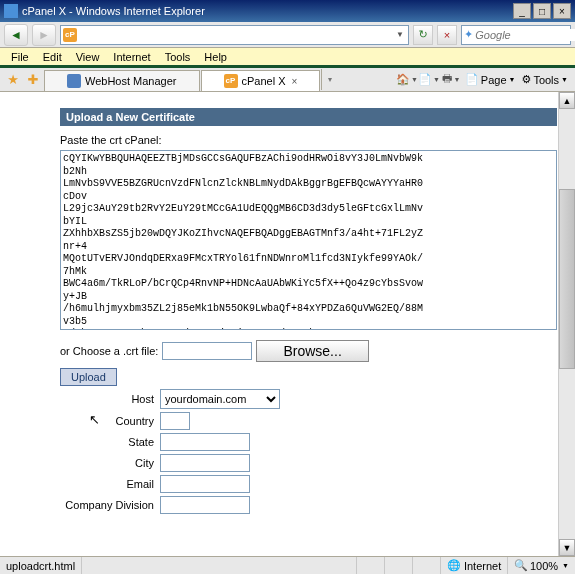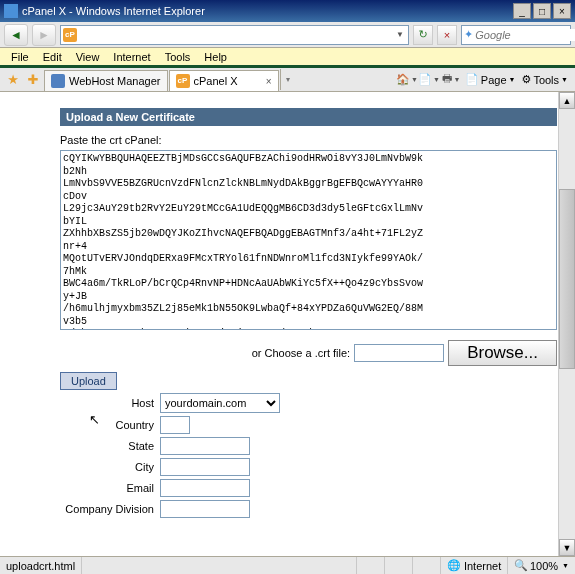--- a/index.html
+++ b/index.html
@@ -26,41 +26,41 @@
 
 
 .menubar { background:#fef9c3; border-bottom:3px solid #14532d; height:20px; display:flex; align-items:center; padding:0 4px; }
 .menubar span { padding:2px 7px; font-size:11px; }
 
 
 .tabbar { background:#e8e8e8; border-bottom:1px solid #aca899; height:24px; display:flex; align-items:center; padding:0 4px; }
 .tabbar .fav { width:18px; height:18px; font-size:13px; margin-right:2px; display:flex;align-items:center;justify-content:center; }
 .tabbar .star1 { color:#e8a030; }
 .tabbar .star2 { color:#e8a030; }
-.tab { display:flex; align-items:center; border:1px solid #aca899; border-bottom:none; background:#f5f5f5; height:21px; padding:0 6px; margin-right:1px; min-width:110px; position:relative; top:1px; }
+.tab { display:flex; align-items:center; border:1px solid #aca899; border-bottom:none; background:#f5f5f5; height:21px; padding:0 22px; margin-right:1px; min-width:110px; position:relative; top:1px; }
 .tab.active { background:#fff; }
 .tab .tabicon { width:14px; height:14px; margin-right:4px; background:#f0a030; border-radius:2px; display:inline-block; font-size:8px; color:#fff; text-align:center; line-height:14px; font-weight:bold; }
 .tab .tabicon.whm { background:#5080c0; }
 .tab .tablabel { flex:1; font-size:11px; }
 .tab .tabclose { font-size:10px; color:#555; margin-left:6px; }
 .tabspacer { flex:1; }
 .tbicon { width:20px; height:18px; margin:0 1px; display:flex; align-items:center; justify-content:center; font-size:11px; color:#555; }
 .tbicon .dd { font-size:7px; margin-left:1px; }
 .pagebtn, .toolsbtn { display:flex; align-items:center; font-size:11px; padding:0 3px; height:18px; }
 .pagebtn .dd, .toolsbtn .dd { font-size:7px; margin-left:2px; }
 
 
 .content { position:relative; height: calc(574px - 22px - 26px - 20px - 24px - 18px); overflow:hidden; background:#fff; }
 .panel-wrap { position:absolute; left:60px; right:18px; top:16px; }
 .section-head { background:#4a6a8a; color:#fff; font-weight:bold; padding:3px 6px; font-size:11px; margin-bottom:8px; }
 .label { font-size:11px; margin-bottom:4px; }
 .crt-textarea { width:100%; height:180px; font-family: 'Courier New', monospace; font-size:10px; border:1px solid #7f9db9; padding:2px; resize:none; overflow-y:scroll; white-space:pre; line-height:1.25; }
-.file-row { margin-top:8px; display:flex; align-items:center; gap:4px;justify-content:flex-end; }
+.file-row { margin-top:8px; display:flex; align-items:center; gap:4px; }
 .file-row input[type=text] { width:90px; border:1px solid #7f9db9; height:18px; padding:0 2px; font-size:11px; }
-.btn { background:linear-gradient(to bottom,#fff,#e0e0e0); border:1px solid #888; padding:2px 18px; font-size:17px; cursor:pointer; }
+.btn { background:linear-gradient(to bottom,#fff,#e0e0e0); border:1px solid #888; padding:2px 26px; font-size:14px; cursor:pointer; }
 .upload-btn { margin-top:6px; background:#d0d8e8; border:1px solid #5070a0; color:#1a3a6a; padding:2px 10px; font-size:11px; cursor:pointer; display:inline-block; }
 .cursor-arrow { position:absolute; left:89px; top:320px; font-size:13px; pointer-events:none; color:#000; }
 
 .gen-head { color:#3a5a8a; font-weight:bold; font-size:12px; margin:14px 0 10px 0; }
 .form-row { display:flex; align-items:center; margin:3px 0; }
 .form-row label { width:100px; text-align:right; padding-right:6px; font-size:11px; }
 .form-row input[type=text] { border:1px solid #7f9db9; height:18px; padding:0 2px; font-size:11px; width:90px; }
 .form-row input.short { width:30px; }
 .form-row select { border:1px solid #7f9db9; height:20px; font-size:11px; width:120px; background:#fff; }
 

